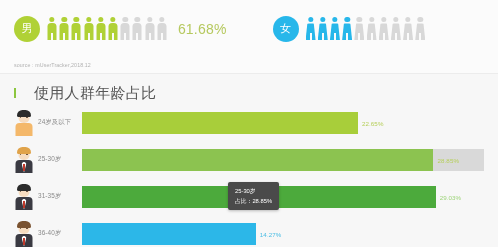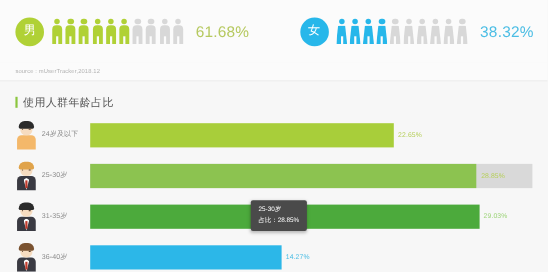--- a/index.html
+++ b/index.html
@@ -59,21 +59,21 @@
     display:flex;align-items:center;
   }
   .source-text{font-size:5.3px;color:#b2b2b2;margin-left:14px;letter-spacing:.1px;}
 
   
   .section{margin-top:12px;}
   .section-title{
     display:flex;align-items:center;height:14px;margin-left:14px;
   }
   .title-accent{width:2px;height:10px;background:#8cc63f;flex:none;}
-  .title-text{font-size:10px;color:#555;margin-left:5px;letter-spacing:.3px;}
+  .title-text{font-size:15px;color:#555;margin-left:18px;letter-spacing:.3px;}
 
   
   .bars{margin-top:8px;position:relative;}
   .bar-row{
     display:flex;align-items:center;height:29px;position:relative;
   }
   .bar-row + .bar-row{margin-top:8px;}
 
   .avatar{width:22px;height:26px;position:relative;margin-left:13px;flex:none;}
   .av-hair{position:absolute;left:50%;transform:translateX(-50%);width:14px;height:7px;border-radius:7px 7px 2px 2px;top:0;}
@@ -219,21 +219,20 @@
             <span class="head"></span>
             <span class="body"></span>
             <span class="legs"></span>
           </div>
           <div class="person f off">
             <span class="head"></span>
             <span class="body"></span>
             <span class="legs"></span>
           </div>
         </div>
-      <div class="gender-pct female">38.32%</div>
     </div>
 
   </div>
 
   <div class="source-bar">
     <div class="source-text">source : mUserTracker,2018.12</div>
   </div>
 
   <div class="section">
     <div class="section-title">

